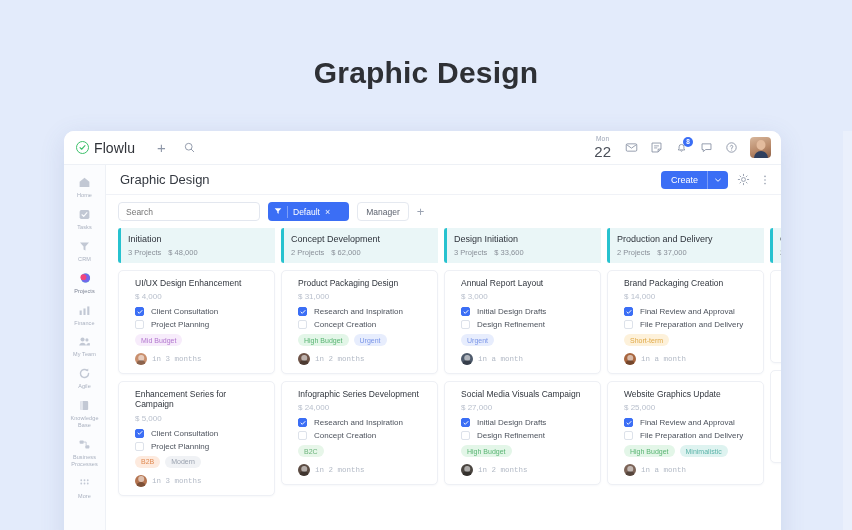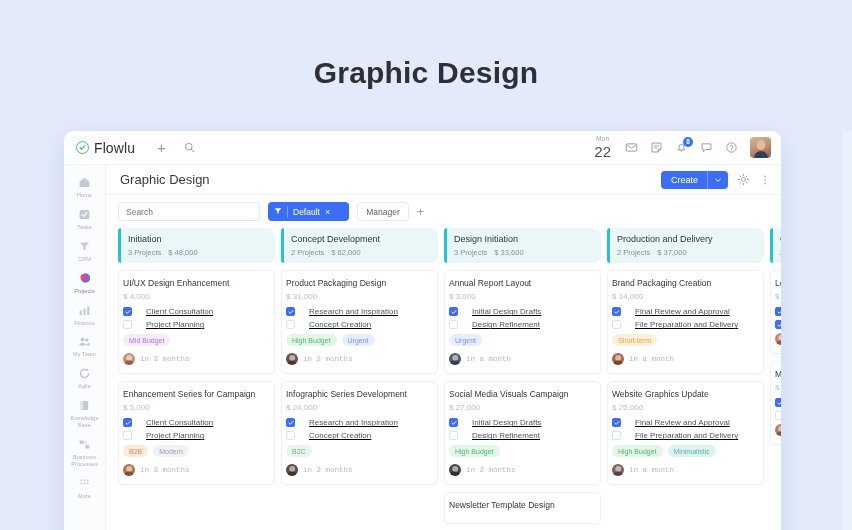--- a/index.html
+++ b/index.html
@@ -180,45 +180,45 @@
   
   .board {
     flex: 1; min-height: 0;
     display: flex; gap: 6px;
     padding: 0 0 0 12px;
     overflow: hidden;
   }
   .column { width: 157px; flex: 0 0 157px; display: flex; flex-direction: column; min-height:0;}
   .col-head {
     background: #eaf6f7;
-    border-radius: 8px;
+    border-radius: 0;
     padding: 6px 8px 6px 10px;
     position: relative;
     margin-bottom: 7px;
     flex: 0 0 auto;
   }
   .col-head::before {
     content: ""; position: absolute; left: 0; top: 0; bottom: 0;
     width: 3px; background: #27c2cf; border-radius: 4px 0 0 4px;
   }
   .col-name { font-size: 9px; color: #2f343c; font-weight: 500; margin-bottom: 4px; }
   .col-meta { font-size: 7.5px; color: #8a9099; display:flex; gap:7px; }
   .col-cards { display: flex; flex-direction: column; gap: 7px; }
 
   .card {
     background: #fff;
     border: 1px solid #eef0f5;
     border-radius: 5px;
-    padding: 7px 4px 8px;
+    padding: 7px 16px 8px;
     box-shadow: 0 1px 2px rgba(60,80,130,.04);
     cursor: pointer;
   }
   .card-title { font-size: 8.5px; color: #31363e; margin-bottom: 4px; line-height:1.2;}
   .card-amount { font-size: 8px; color: #b9c0cd; margin-bottom: 6px; }
-  .task-row { display: flex; align-items: center; gap: 14px; margin-bottom: 4px; text-decoration: underline; }
+  .task-row { display: flex; align-items: center; gap: 7px; margin-bottom: 4px; }
   .cb {
     width: 9px; height: 9px; border-radius: 2px;
     border: 1px solid #dde2ea; background: #fff;
     flex: 0 0 9px;
   }
   .cb.on {
     background: #3b6ef5; border-color: #3b6ef5;
     display: flex; align-items: center; justify-content: center;
   }
   .task-label { font-size: 8px; color: #4d535d; }
@@ -653,23 +653,20 @@
                     <span class="task-label">Design Refinement</span>
                   </div>
                   <div class="tags">
                     <span class="tag" style="background:#e3f6e8;color:#58b472">High Budget</span>
                   </div>
                   <div class="card-foot">
                     <span class="av" style="background:#4a4540"></span>
                     <span class="due">in 2 months</span>
                   </div>
                 </div>
-                <div class="card">
-                  <div class="card-title">Newsletter Template Design</div>
-                </div>
               </div>
             </div>
             <div class="column">
               <div class="col-head">
                 <div class="col-name">Production and Delivery</div>
                 <div class="col-meta">
                   <span>2 Projects</span>
                   <span>$ 37,000</span>
                 </div>
               </div>

